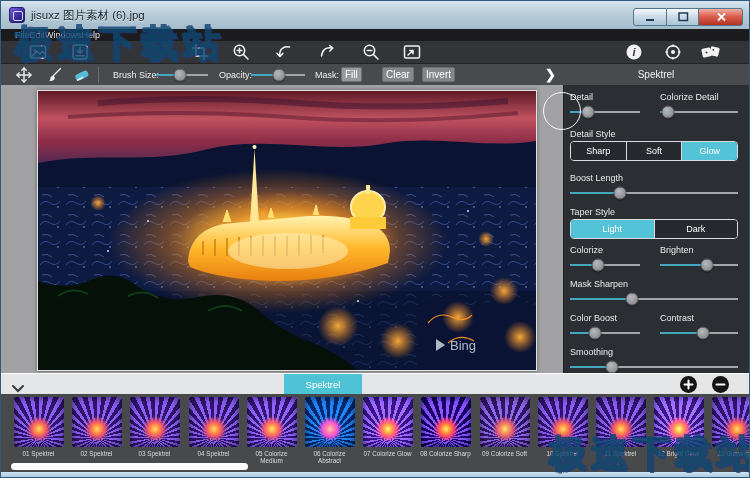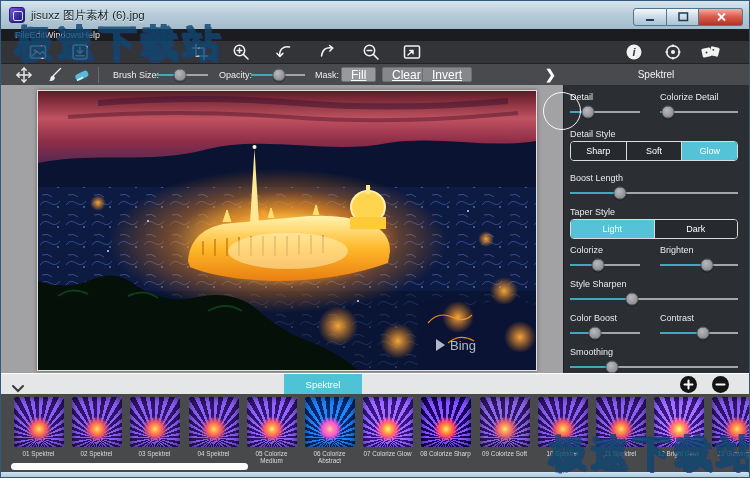--- a/index.html
+++ b/index.html
@@ -40,22 +40,22 @@
   .tool{position:absolute;top:2px;width:22px;height:18px;display:flex;align-items:center;justify-content:center;}
   .tool svg{stroke:#ececec;stroke-width:1.4;fill:none;stroke-linecap:round;}
   #sep1{position:absolute;left:97px;top:3px;width:1px;height:16px;background:#6a6c70;}
   .tblabel{position:absolute;top:0;height:22px;line-height:22px;font-size:9px;color:#eeeeee;}
   .hslider{position:absolute;top:10px;}
   .track{position:relative;height:2px;background:#a3a5a9;}
   .fill{position:absolute;left:0;top:0;height:2px;width:var(--pct,50%);background:#43a8be;}
   .knob{position:absolute;top:1px;left:var(--pct,50%);width:13px;height:13px;border-radius:50%;
     background:radial-gradient(circle at 40% 35%,#b8babd,#8e9093 70%);border:1px solid #62646a;
     transform:translate(-50%,-50%);box-shadow:0 1px 1px rgba(0,0,0,.45);}
-  .mbtn{position:absolute;top:3px;height:15px;padding:0 9px;background:#85878b;color:#fff;
-    font-size:12px;border-radius:2px;display:flex;align-items:center;border:1px solid #6e7074;text-decoration:underline;}
+  .mbtn{position:absolute;top:3px;height:15px;padding:0 3px;background:#85878b;color:#fff;
+    font-size:10px;border-radius:2px;display:flex;align-items:center;border:1px solid #6e7074;}
   .mbtn.sel{background:#97999d;}
   #chevR{position:absolute;left:544px;top:3px;font-size:13px;color:#fff;font-weight:bold;}
   #panelTitle{position:absolute;left:562px;top:0;width:186px;height:22px;line-height:22px;
     text-align:center;font-size:10px;color:#f2f2f2;}
 
   
   #main{position:absolute;left:0;top:84px;width:750px;height:288px;background:#a2a2a4;}
   #canvasFrame{position:absolute;left:36px;top:5px;width:500px;height:281px;border:1px solid #e2e2e2;
     background:#0c1638;box-shadow:0 0 4px rgba(0,0,0,.4);}
   #brushCircle{position:absolute;left:542px;top:7px;width:38px;height:38px;border-radius:50%;
@@ -392,21 +392,21 @@
       </div>
       <div class="ctl" style="left: 96px; top: 160px; width: 78px; --pct: 60%;">
         <span class="plab">Brighten</span>
         <div class="track">
             <div class="fill"></div>
             <div class="knob"></div>
           </div>
       </div>
 
       <div class="ctl" style="left: 6px; top: 194px; width: 168px; --pct: 37%;">
-        <span class="plab">Style Sharpen</span>
+        <span class="plab">Mask Sharpen</span>
         <div class="track">
             <div class="fill"></div>
             <div class="knob"></div>
           </div>
       </div>
 
       <div class="ctl" style="left: 6px; top: 228px; width: 70px; --pct: 35%;">
         <span class="plab">Color Boost</span>
         <div class="track">
             <div class="fill"></div>

